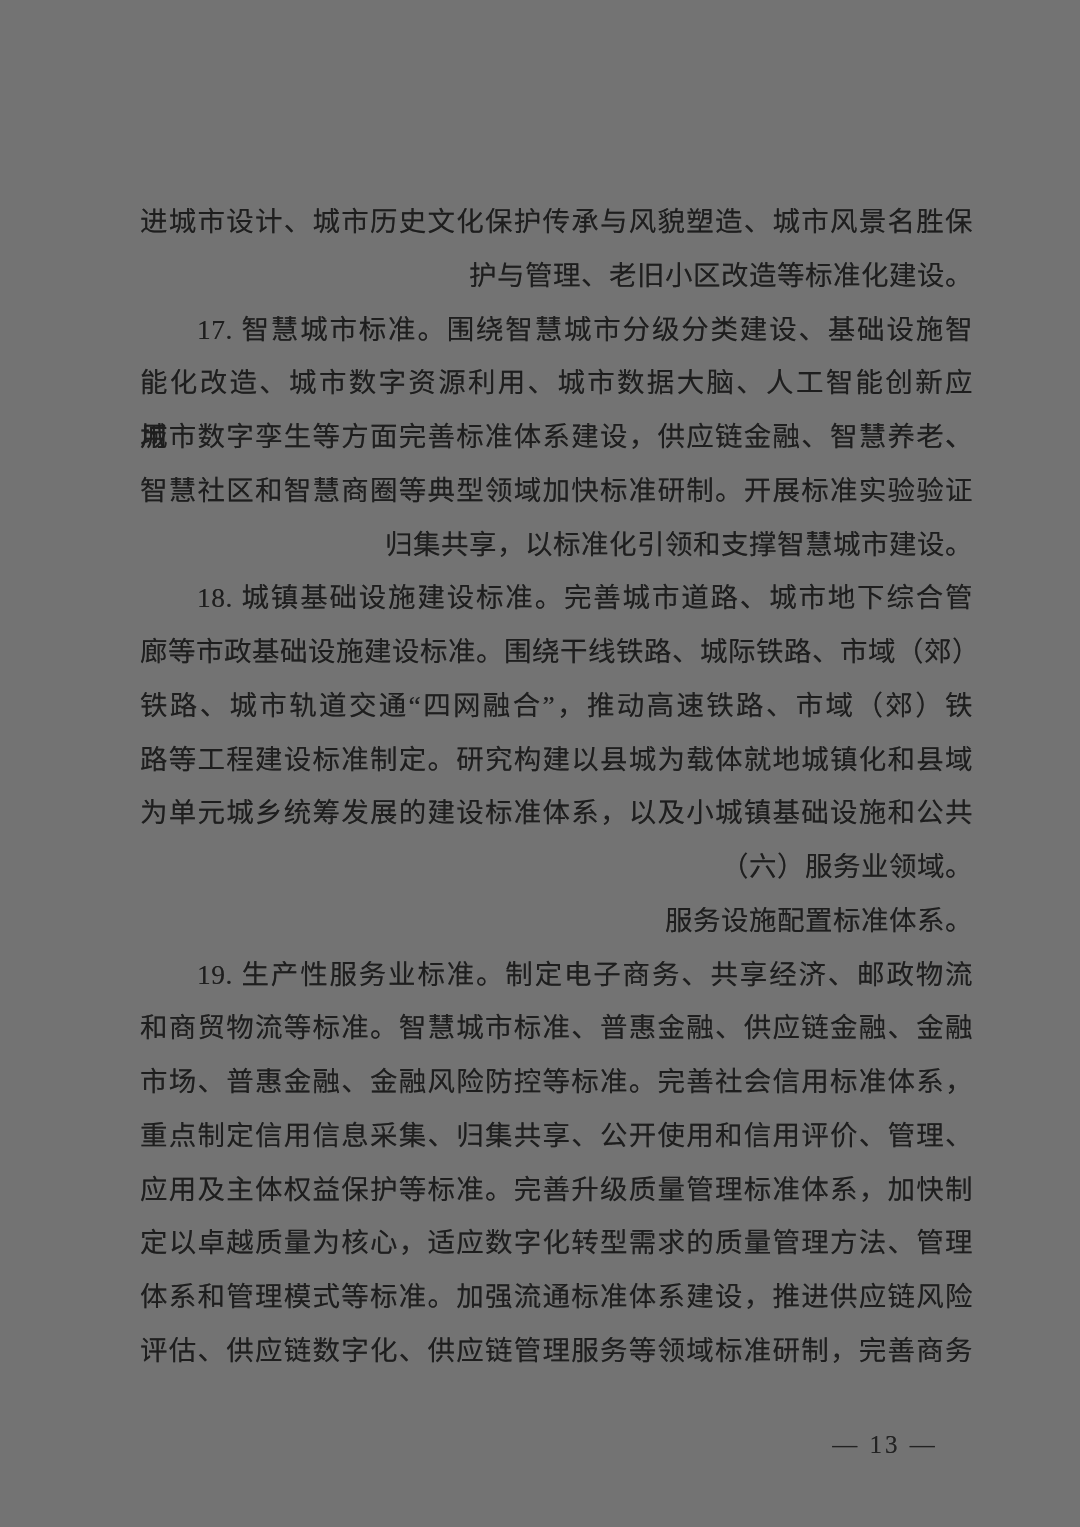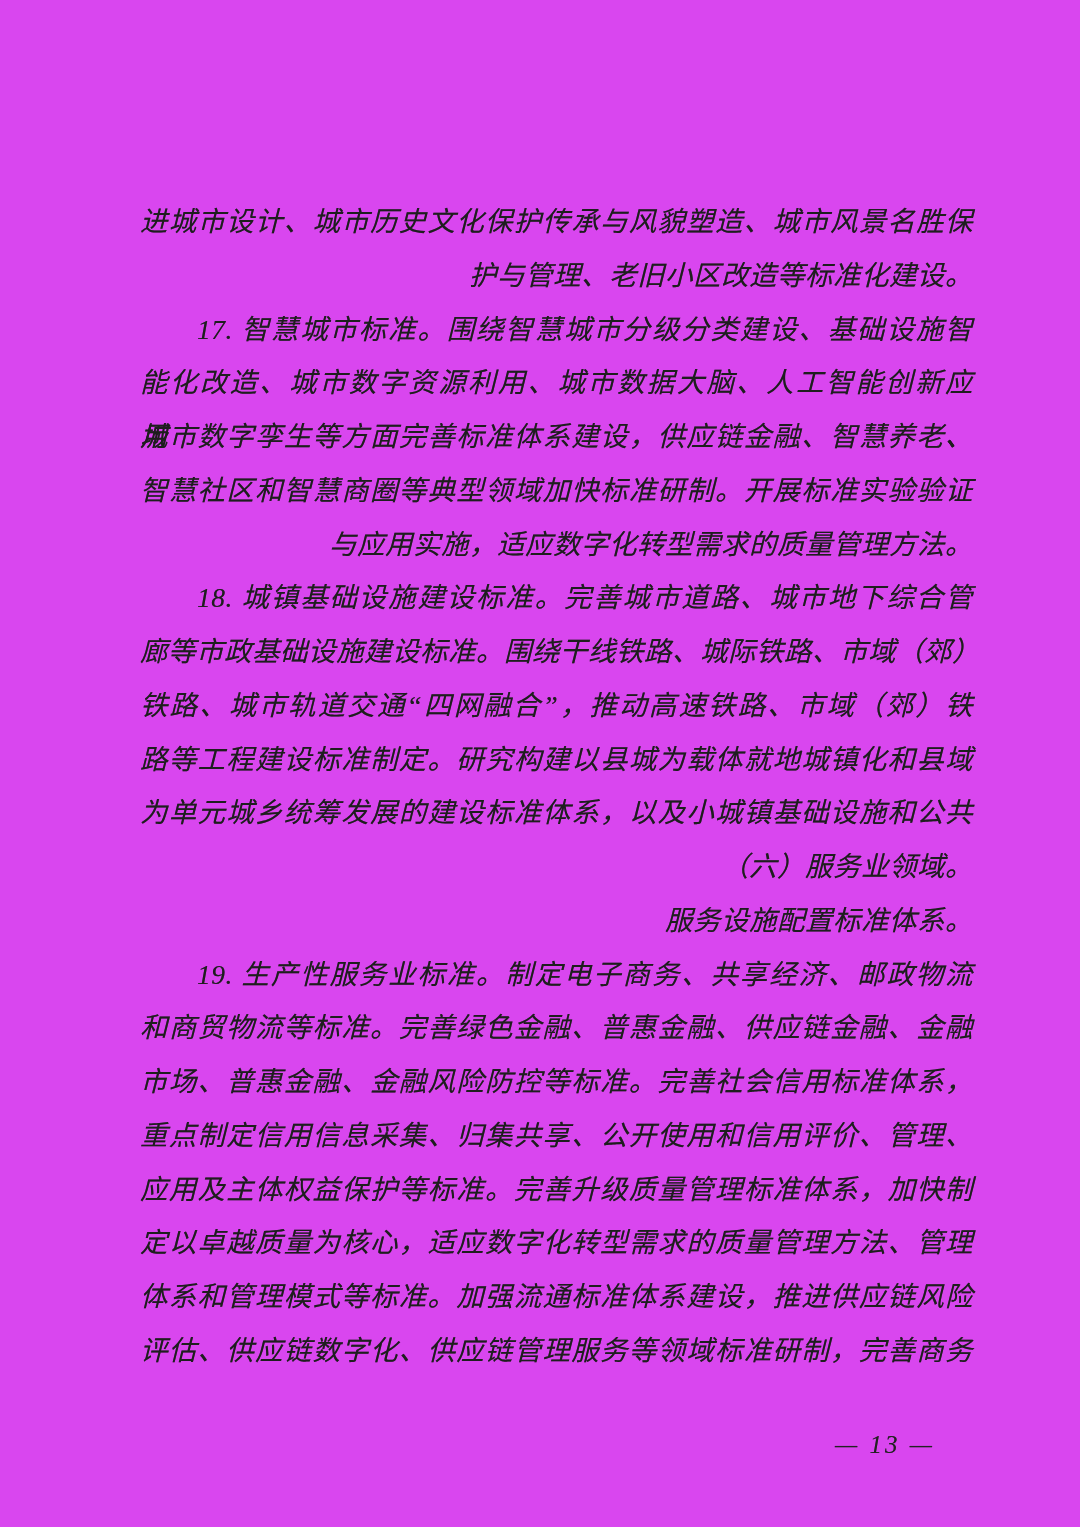--- a/index.html
+++ b/index.html
@@ -12,22 +12,21 @@
     height: 1527px;
     position: relative;
     overflow: hidden;
     font-family: "Liberation Serif", "DejaVu Serif", serif;
   }
   .page {
     position: absolute;
     left: 0; top: 0;
     width: 1080px;
     height: 1527px;
-    background: #d946ef;
-    font-style: italic;
+    background: #737373;
   }
   .text-block {
     position: absolute;
     left: 140px;
     top: 195px;
     width: 833px;
   }
   .line {
     font-size: 27.5px;
     line-height: 53.75px;
@@ -64,30 +63,30 @@
 
 <div class="page">
 
   <div class="text-block">
     <div class="line j">进城市设计、城市历史文化保护传承与风貌塑造、城市风景名胜保</div>
     <div class="line">护与管理、老旧小区改造等标准化建设。</div>
     <div class="line j i">17. 智慧城市标准。围绕智慧城市分级分类建设、基础设施智</div>
     <div class="line j">能化改造、城市数字资源利用、城市数据大脑、人工智能创新应用、</div>
     <div class="line j">城市数字孪生等方面完善标准体系建设，供应链金融、智慧养老、</div>
     <div class="line j">智慧社区和智慧商圈等典型领域加快标准研制。开展标准实验验证</div>
-    <div class="line">与应用实施，适应数字化转型需求的质量管理方法。</div>
+    <div class="line">归集共享，以标准化引领和支撑智慧城市建设。</div>
     <div class="line j i">18. 城镇基础设施建设标准。完善城市道路、城市地下综合管</div>
     <div class="line j">廊等市政基础设施建设标准。围绕干线铁路、城际铁路、市域（郊）</div>
     <div class="line j">铁路、城市轨道交通“四网融合”，推动高速铁路、市域（郊）铁</div>
     <div class="line j">路等工程建设标准制定。研究构建以县城为载体就地城镇化和县域</div>
     <div class="line j">为单元城乡统筹发展的建设标准体系，以及小城镇基础设施和公共</div>
     <div class="line i">（六）服务业领域。</div>
     <div class="line">服务设施配置标准体系。</div>
     <div class="line j i">19. 生产性服务业标准。制定电子商务、共享经济、邮政物流</div>
-    <div class="line j">和商贸物流等标准。完善绿色金融、普惠金融、供应链金融、金融</div>
+    <div class="line j">和商贸物流等标准。智慧城市标准、普惠金融、供应链金融、金融</div>
     <div class="line j">市场、普惠金融、金融风险防控等标准。完善社会信用标准体系，</div>
     <div class="line j">重点制定信用信息采集、归集共享、公开使用和信用评价、管理、</div>
     <div class="line j">应用及主体权益保护等标准。完善升级质量管理标准体系，加快制</div>
     <div class="line j">定以卓越质量为核心，适应数字化转型需求的质量管理方法、管理</div>
     <div class="line j">体系和管理模式等标准。加强流通标准体系建设，推进供应链风险</div>
     <div class="line j">评估、供应链数字化、供应链管理服务等领域标准研制，完善商务</div>
   </div>
 
   <div class="page-number">— 13 —</div>
 

